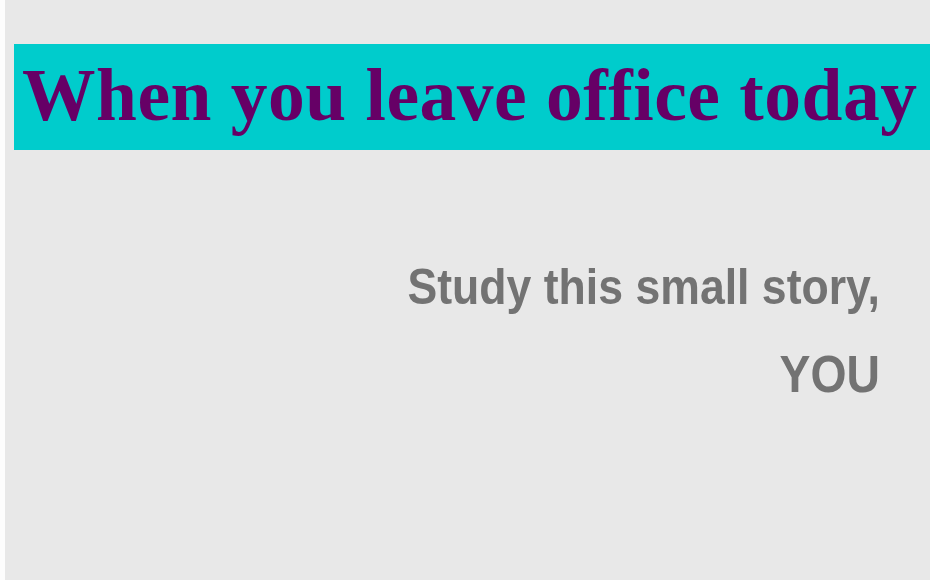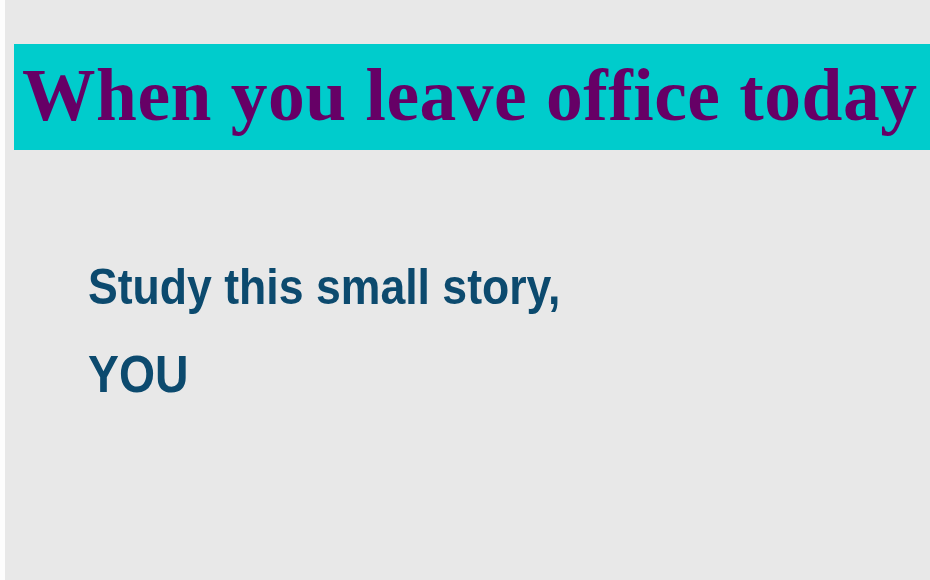--- a/index.html
+++ b/index.html
@@ -55,24 +55,24 @@
     letter-spacing: 0.5px;
     color: #660066;
   }
 
   
   #body-block {
     position: absolute;
     left: 40px;
     top: 262px;
     width: 888px;
-    text-align: left;
+    text-align: right;
     font-family: "Liberation Sans Narrow", "Liberation Sans", sans-serif;
     font-weight: bold;
-    color: #0c4a6e;
+    color: #737373;
   }
   .body-line {
     display: block;
     white-space: nowrap;
     line-height: 1.0;
     font-stretch: condensed;
     transform: scaleX(0.86);
     transform-origin: center center;
   }
   #body-line-1 {

